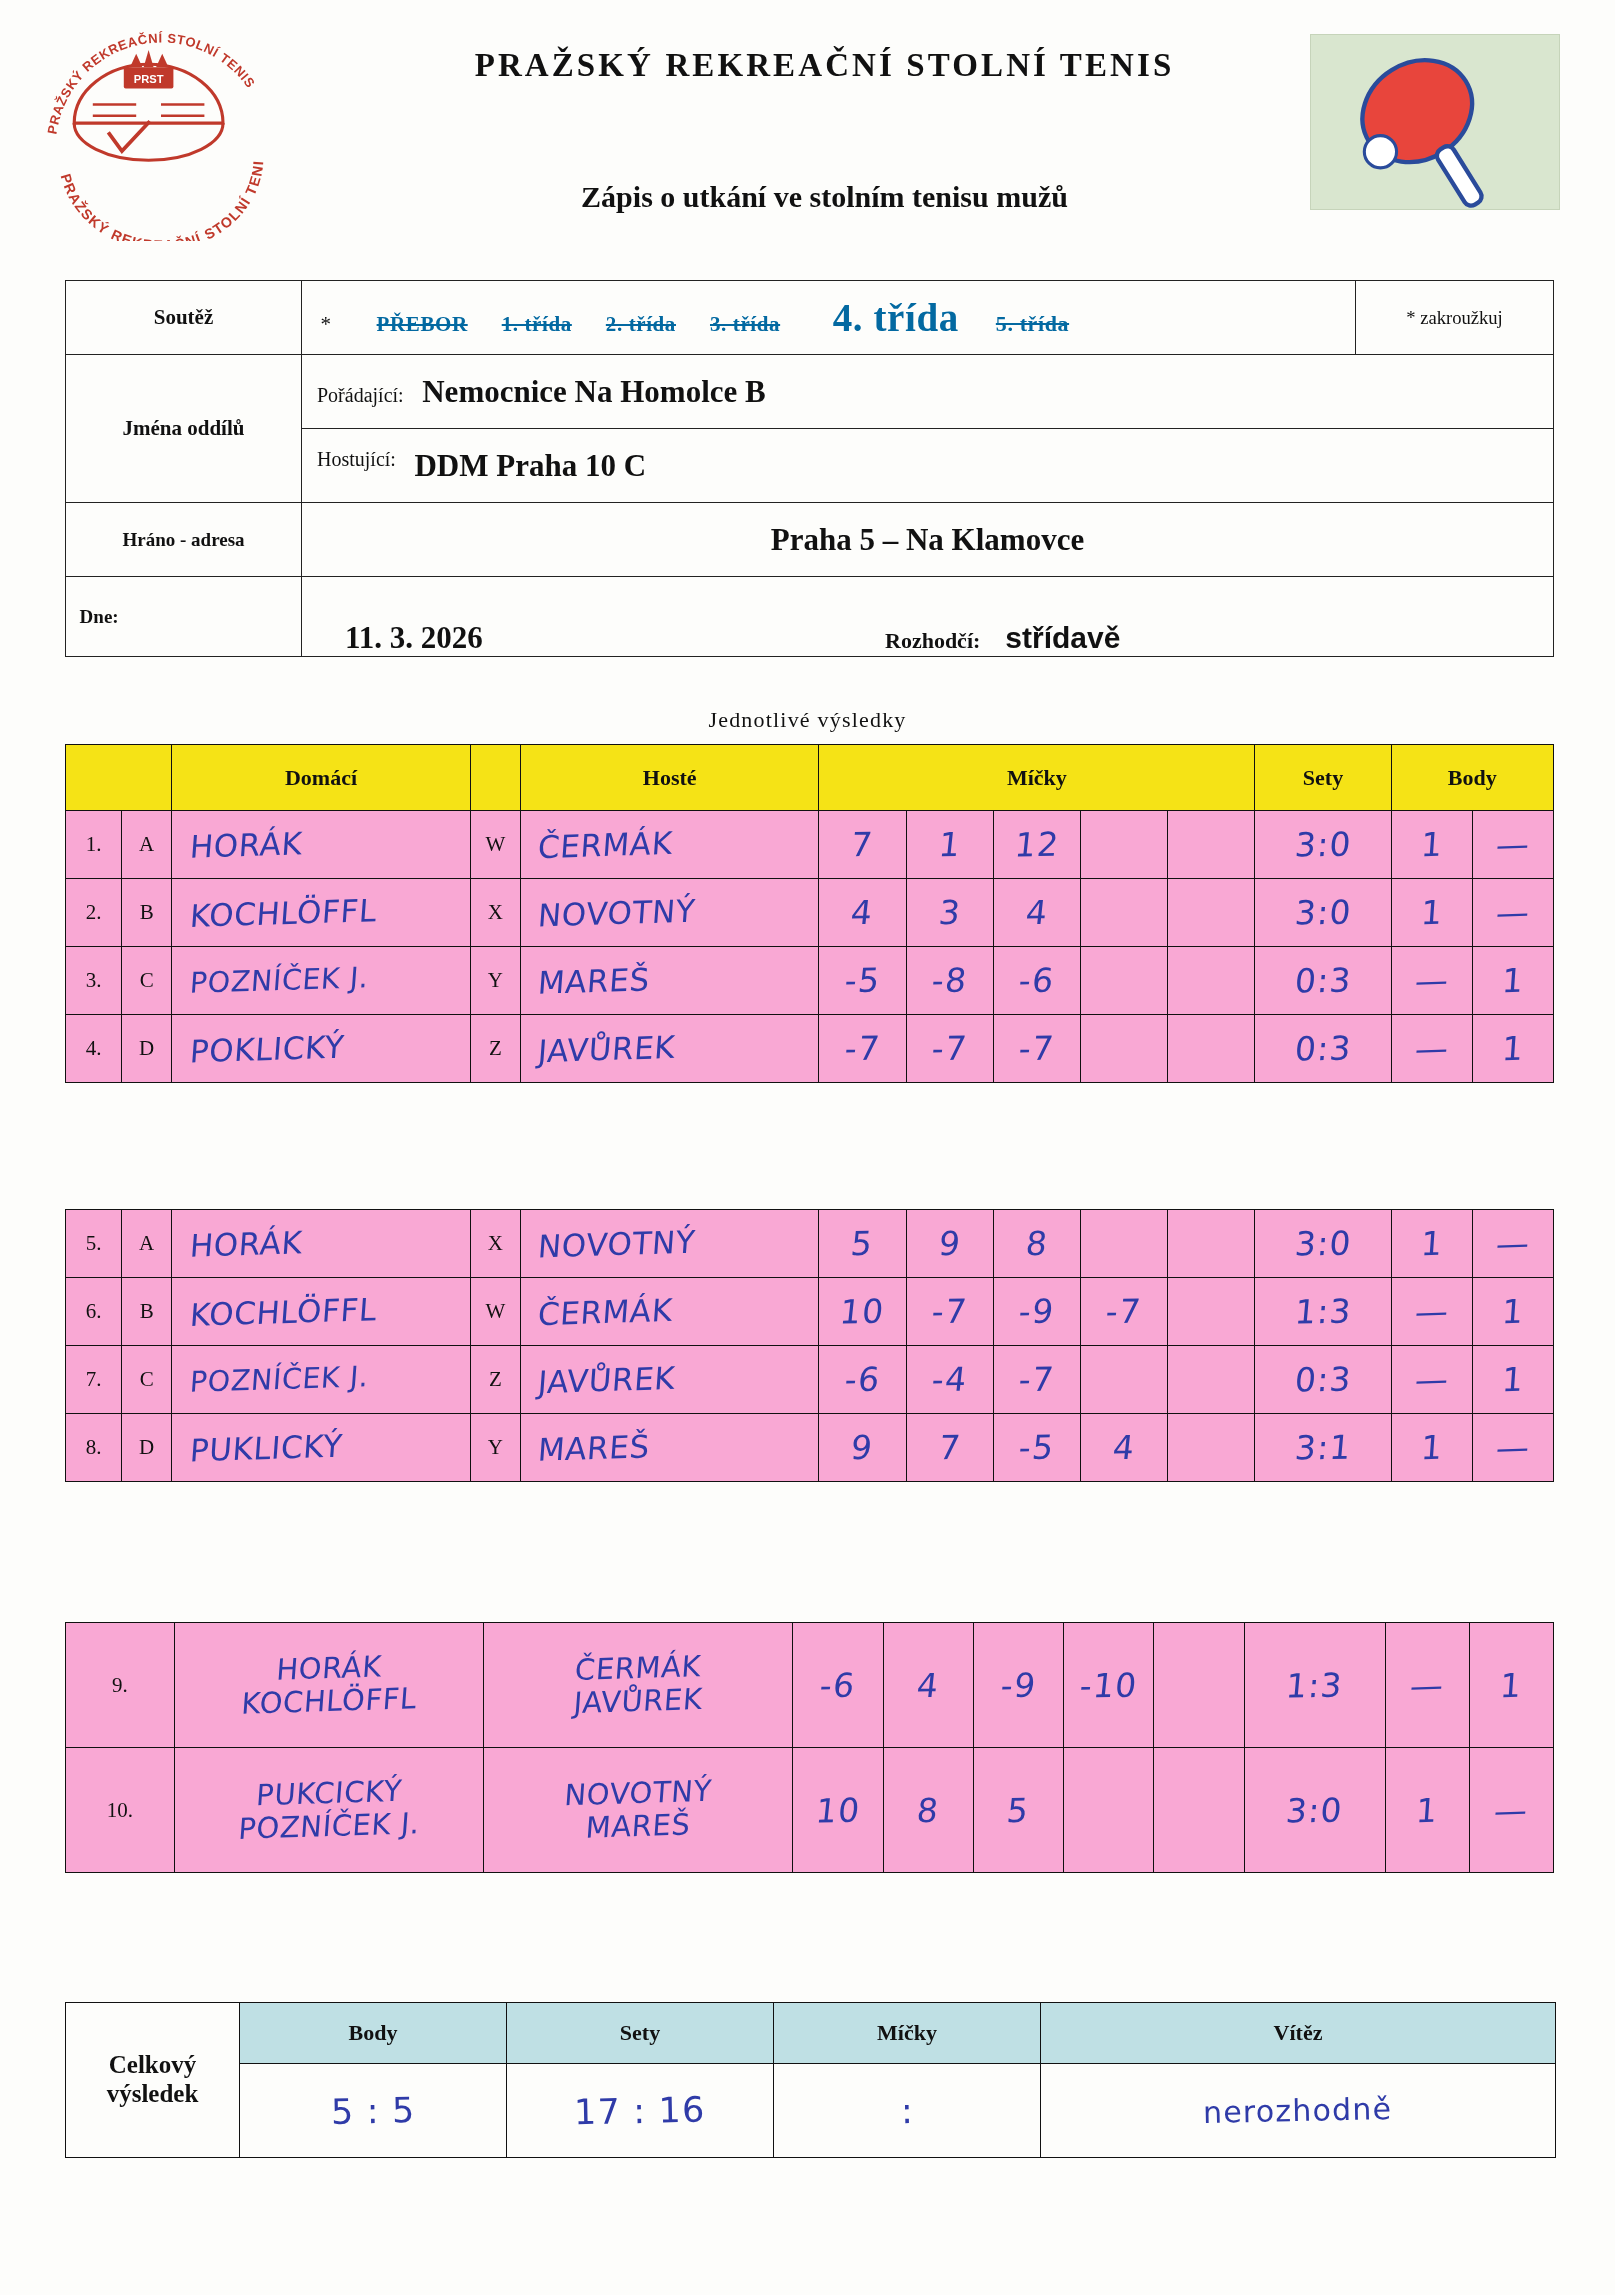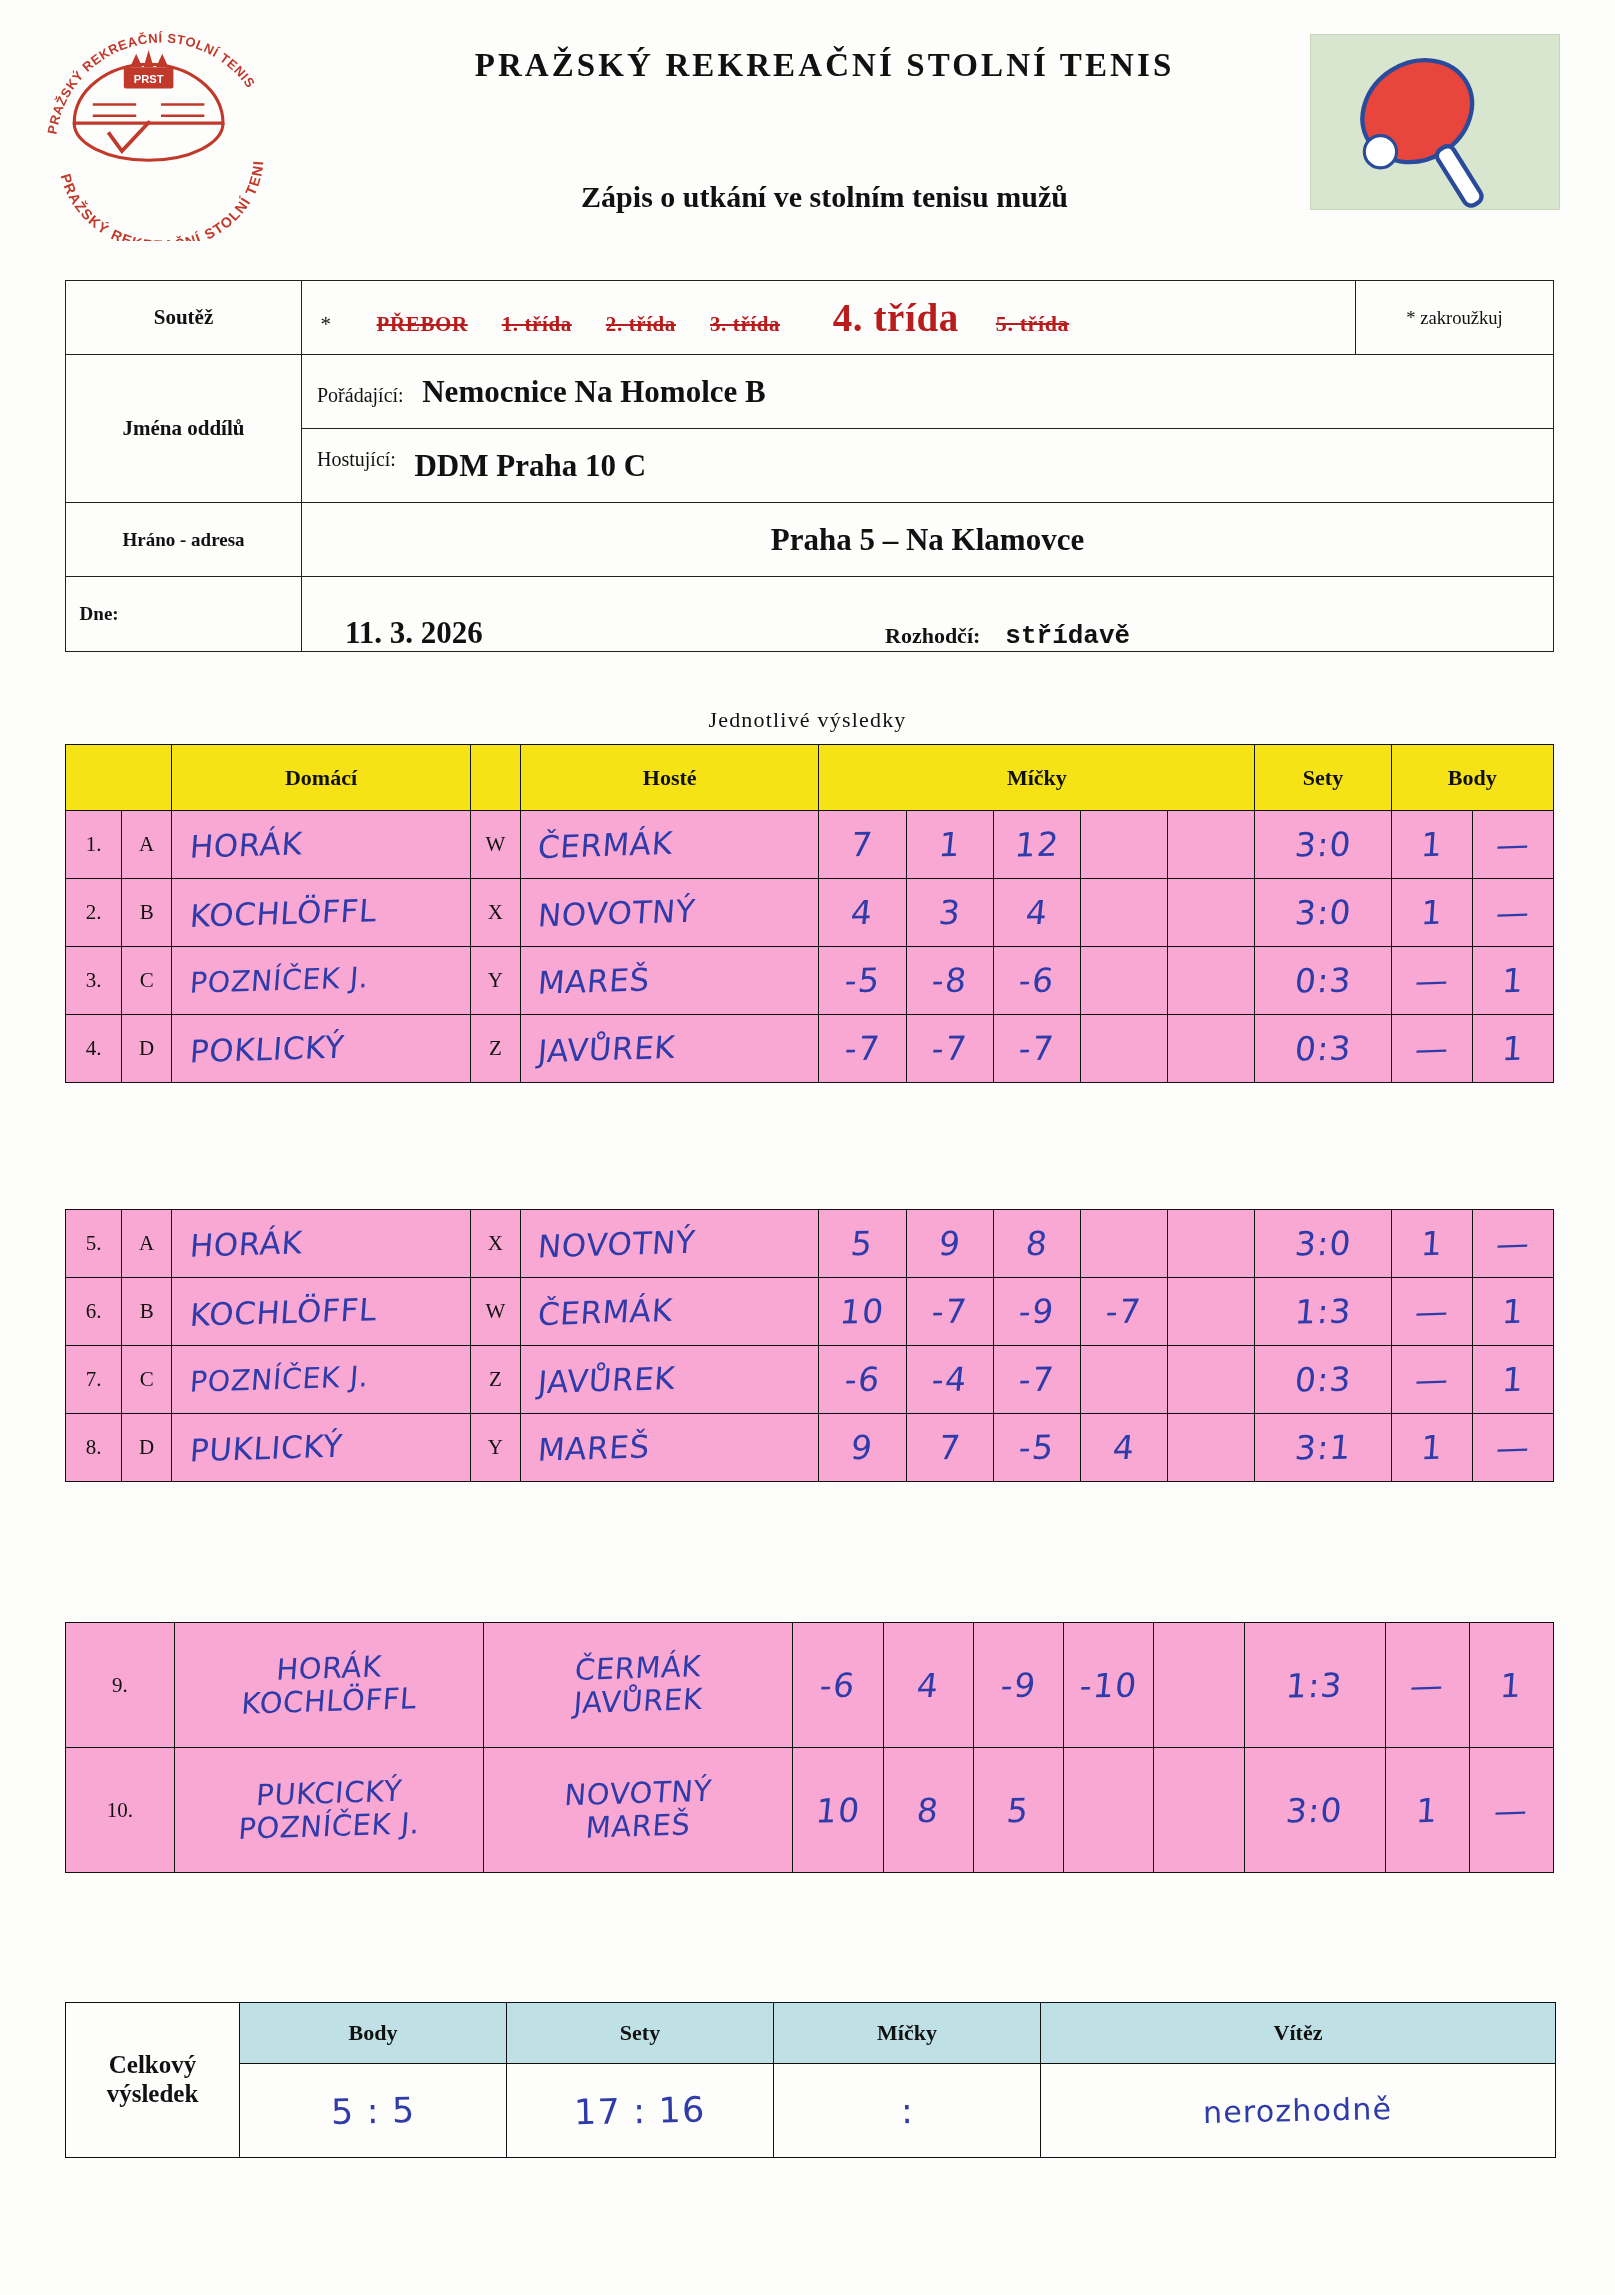--- a/index.html
+++ b/index.html
@@ -102,21 +102,21 @@
     gap: 0px;
     padding-left: 18.6px;
   }
   .soutez-row .star { font-size: 21px; width: 56px; }
   .cls {
     font-size: 21px;
     font-weight: bold;
     letter-spacing: 0.6px;
     margin-right: 34px;
     text-decoration: line-through;
-    color: #b91c1c;
+    color: #0369a1;
   }
   .cls.sel {
     text-decoration: none;
     font-size: 39px;
     font-weight: bold;
     margin-left: 18.6px;
     margin-right: 37px;
   }
   .cls.small-last { font-size: 22px; }
   .zakrouzkuj {
@@ -148,24 +148,24 @@
     padding-left: 43px;
     font-family: "Liberation Serif", serif;
   }
   .ref-lbl {
     font-size: 22px;
     font-weight: bold;
     padding-left: 25px;
     font-family: "Liberation Serif", serif;
   }
   .ref-val {
-    font-size: 26px;
+    font-size: 30px;
     font-weight: bold;
     padding-left: 25px;
-    font-family: Liberation Mono, monospace;
+    font-family: Liberation Sans, sans-serif;
     margin-top: 44px;
   }
 
   
   .caption {
     position: absolute;
     left: 0;
     top: 707px;
     width: 1615px;
     text-align: center;

